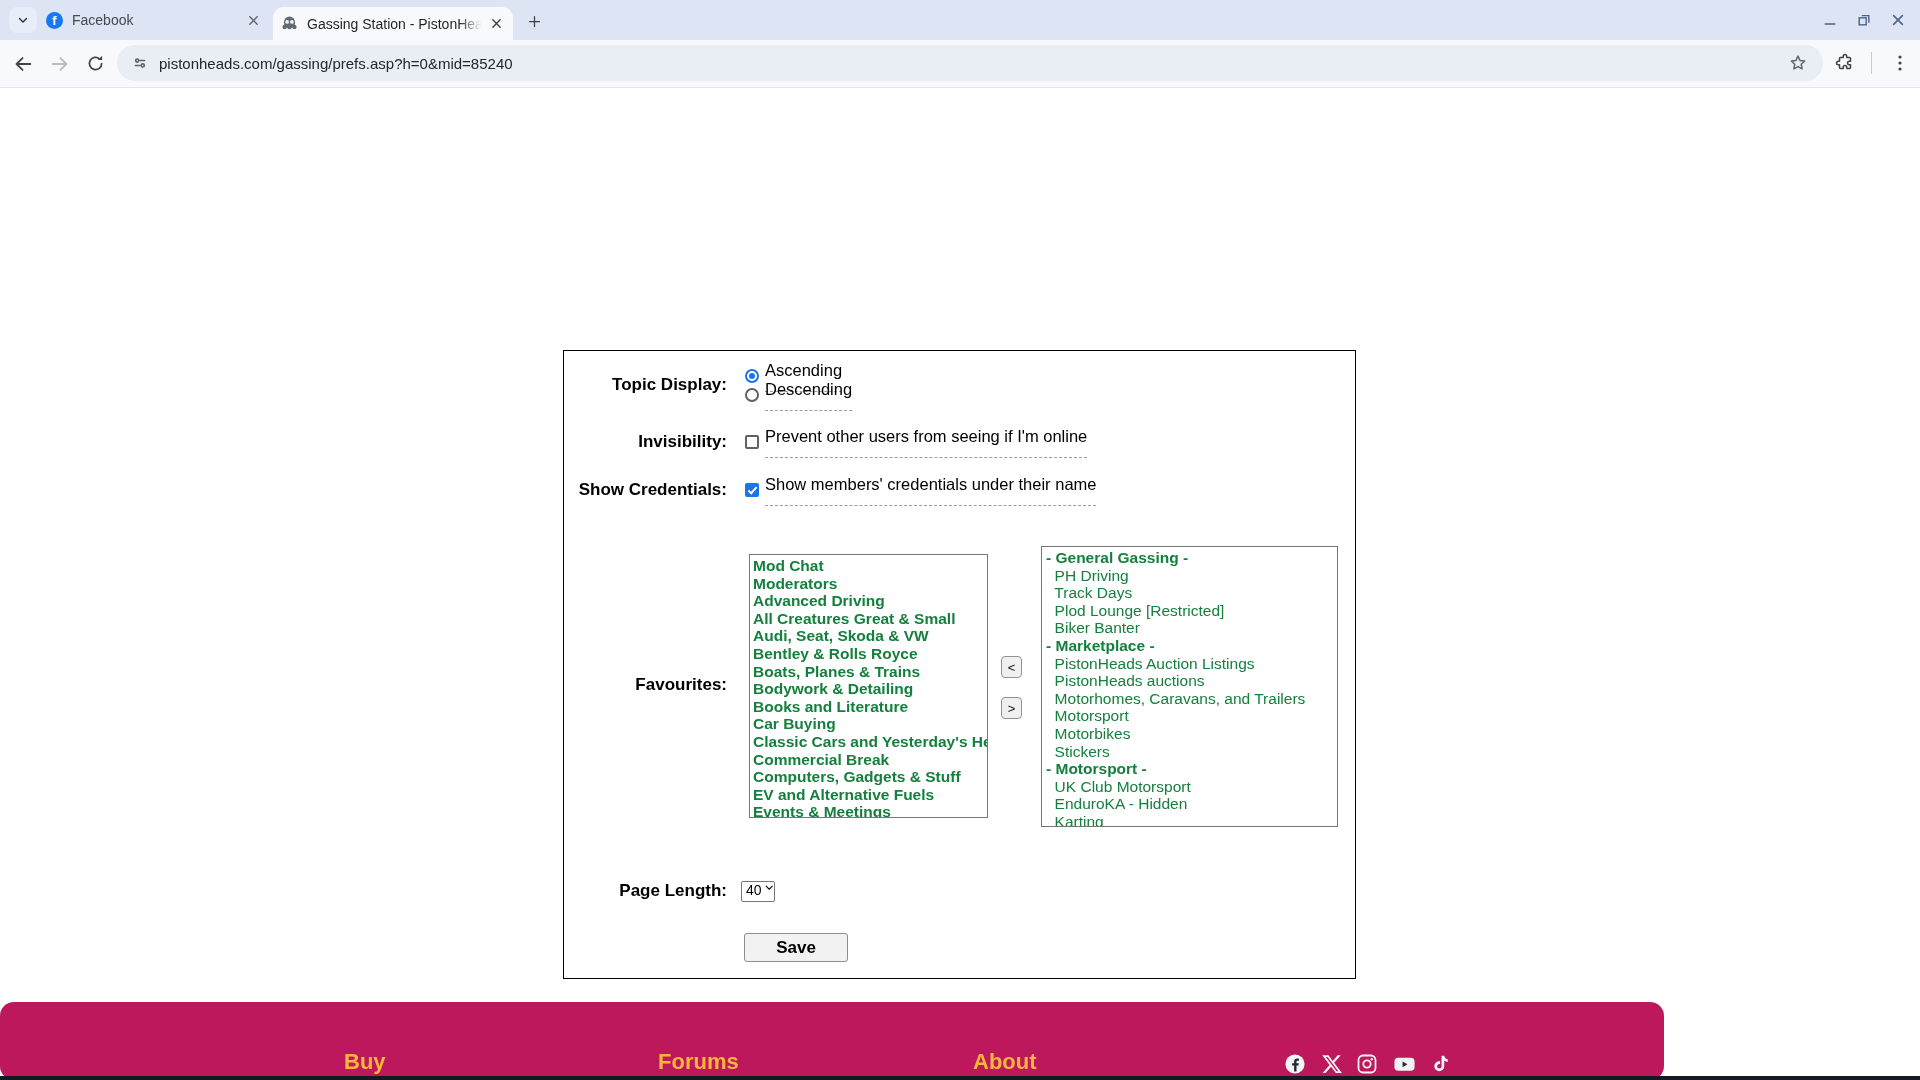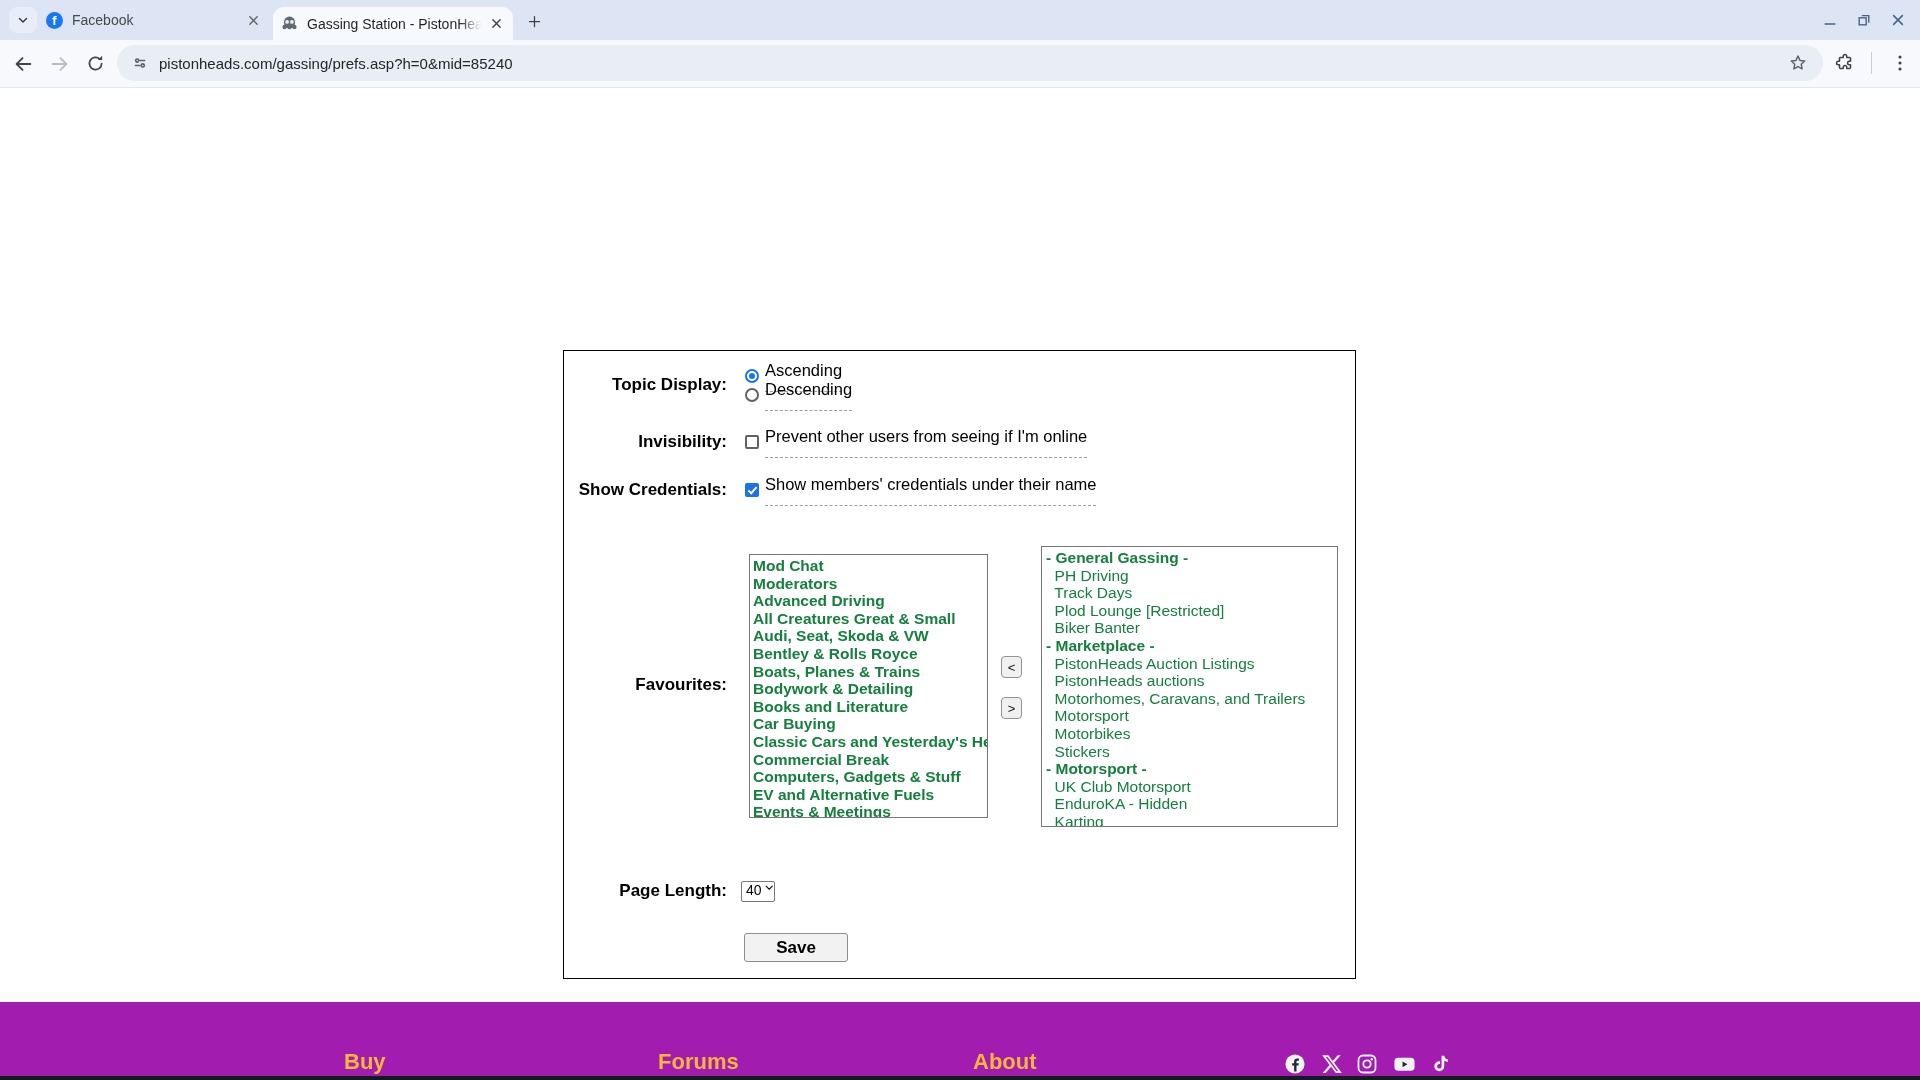--- a/index.html
+++ b/index.html
@@ -70,21 +70,21 @@
     display:flex;align-items:center;justify-content:center;box-sizing:border-box;}
   .pl-select{position:absolute;left:177px;top:530px;width:34px;height:21px;background:#fff;
     border:1px solid #767676;border-radius:2px;box-sizing:border-box;display:flex;
     align-items:flex-start;font-size:14px;color:#000;padding-left:4px;}
   .pl-chev{margin-left:2px;}
   .save-btn{position:absolute;left:180px;top:582px;width:104px;height:29px;background:#f2f2f2;
     border:1px solid #8d8d8d;border-radius:3px;font-weight:bold;font-size:17px;color:#000;
     display:flex;align-items:center;justify-content:center;box-sizing:border-box;}
 
   
-  .footer{position:absolute;top:1002px;left:0;width:1920px;height:78px;background:#a21caf;}
+  .footer{position:absolute;top:1002px;left:0;width:1664px;height:78px;background:#be185d;border-radius:14px;}
   .fcol{position:absolute;top:48px;font-size:22px;font-weight:bold;color:#f6b63c;line-height:24px;}
   .fcol.c1{left:344px;} .fcol.c2{left:658px;} .fcol.c3{left:973px;}
   .social{position:absolute;top:51px;width:22px;height:22px;}
   .footer-strip{position:absolute;left:0;bottom:0;width:1920px;height:4px;background:#151a22;}
 </style>
 </head>
 <body>
 
 <div class="screen">
 

